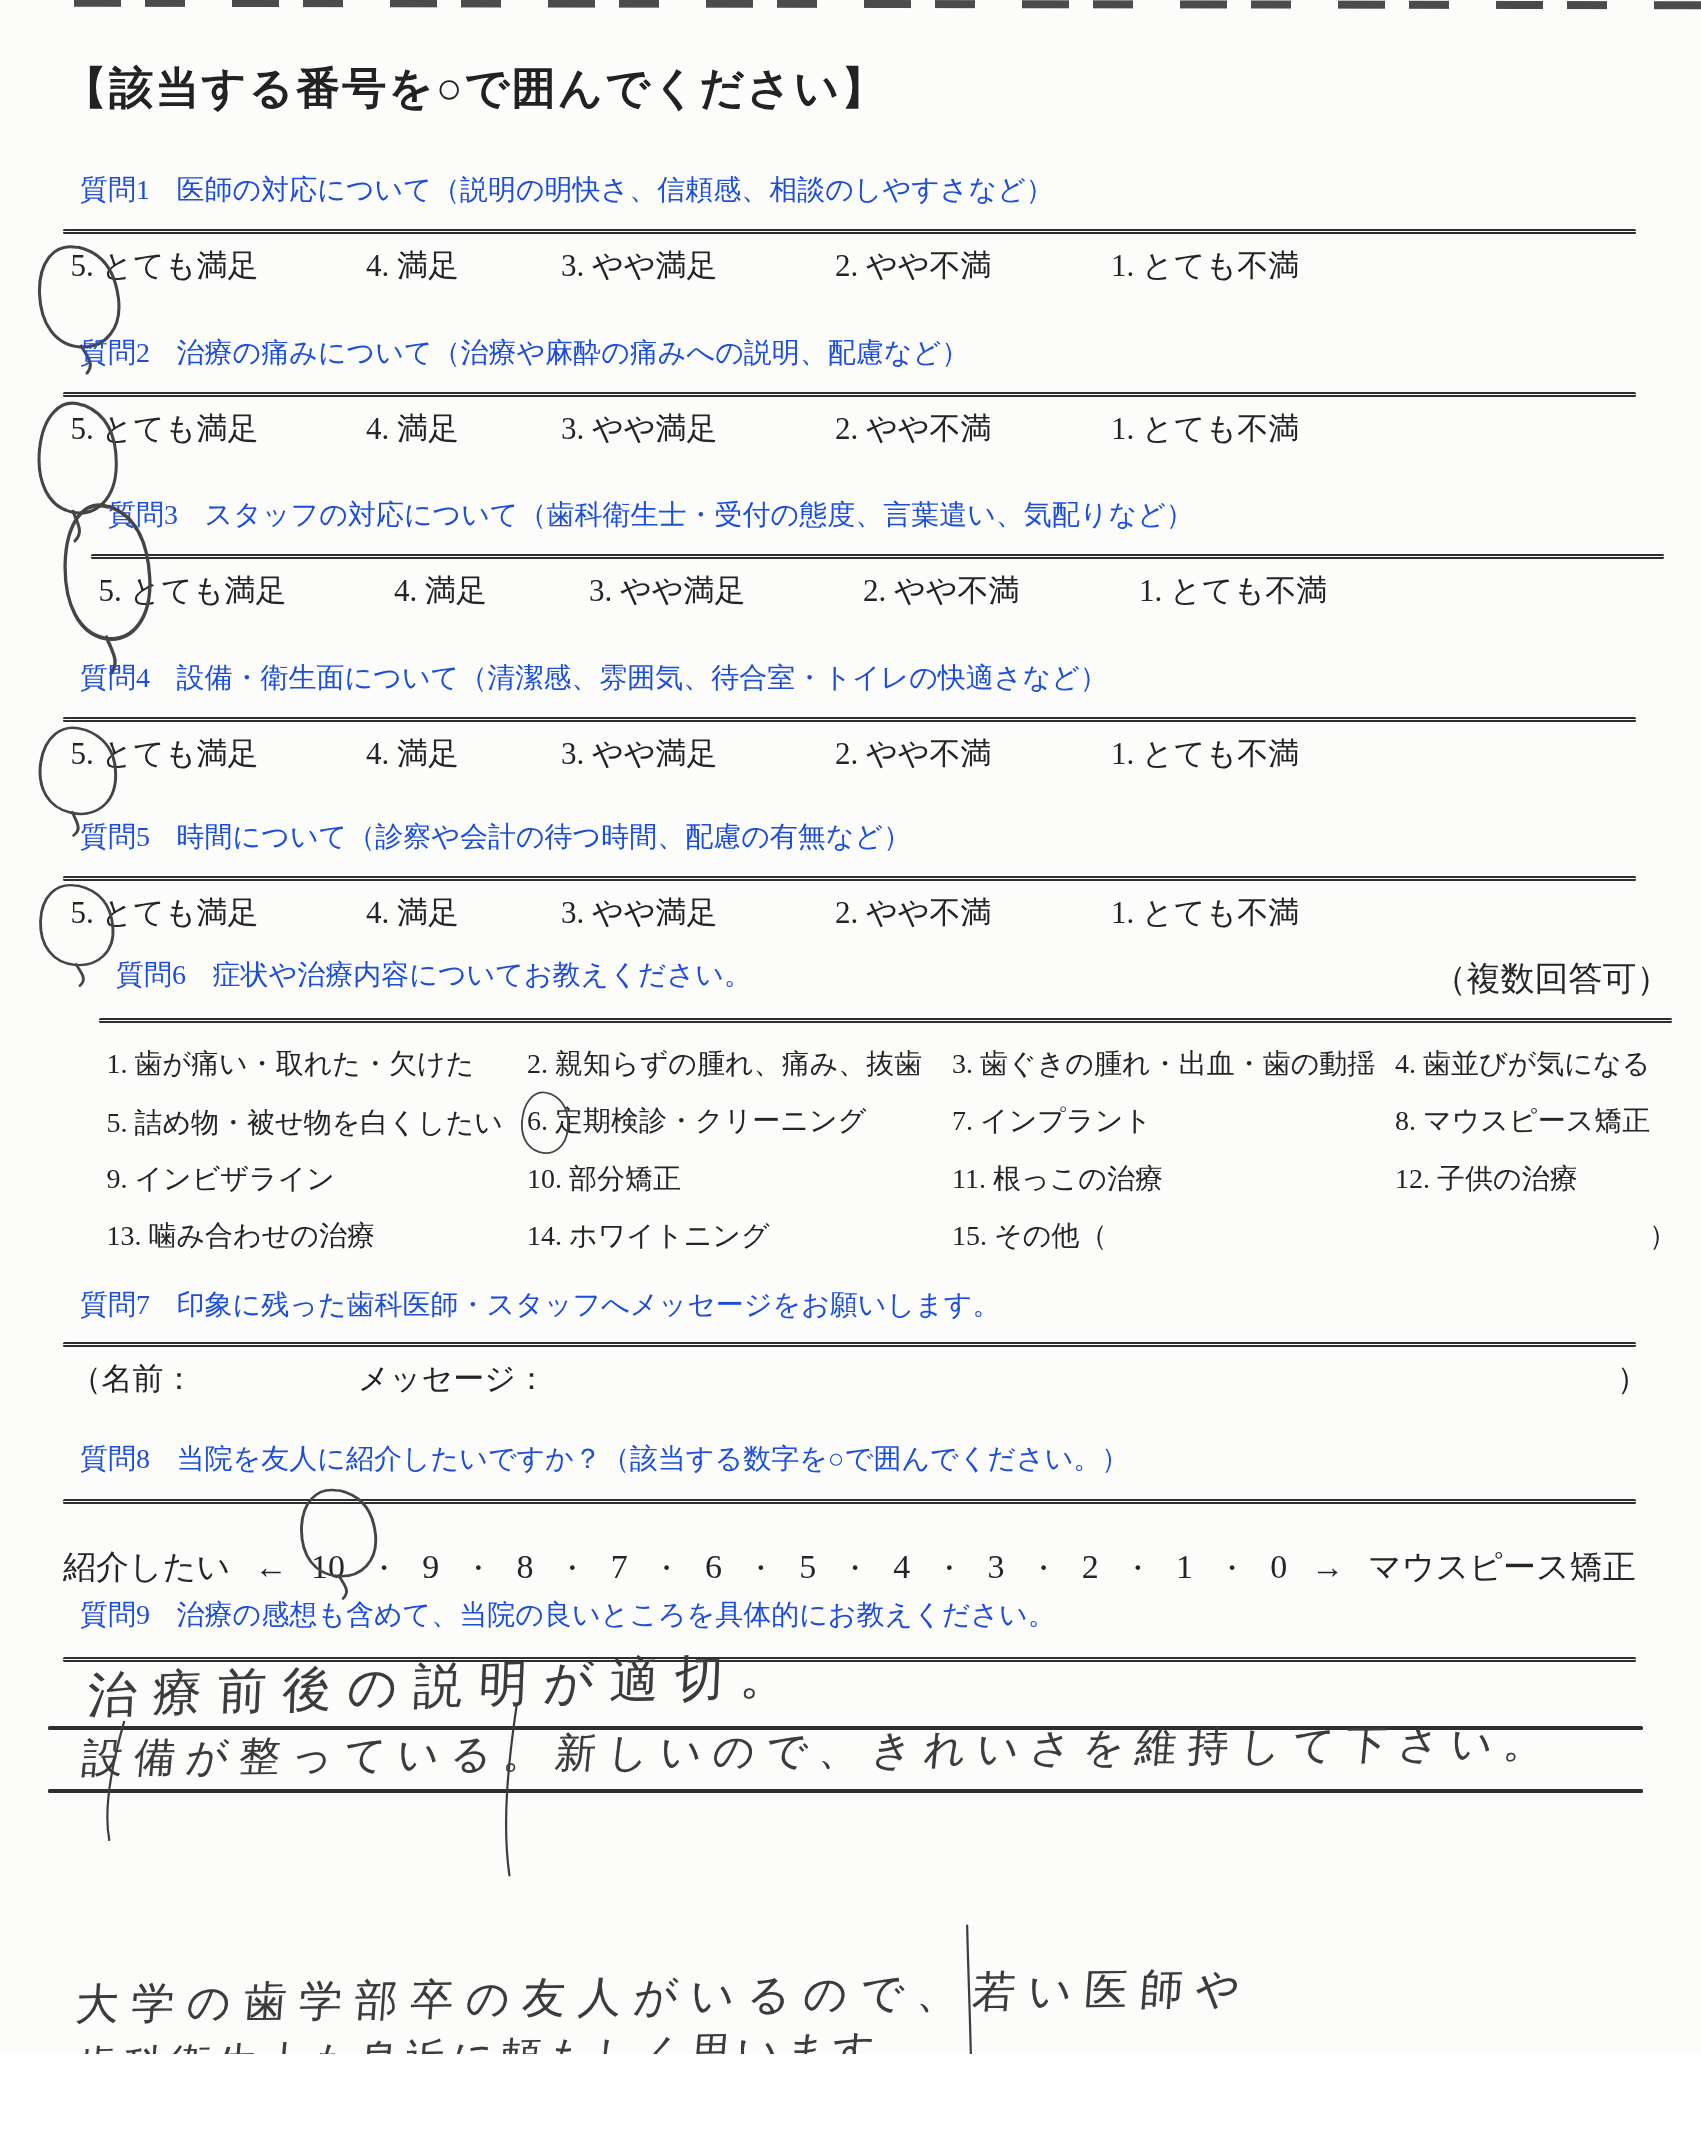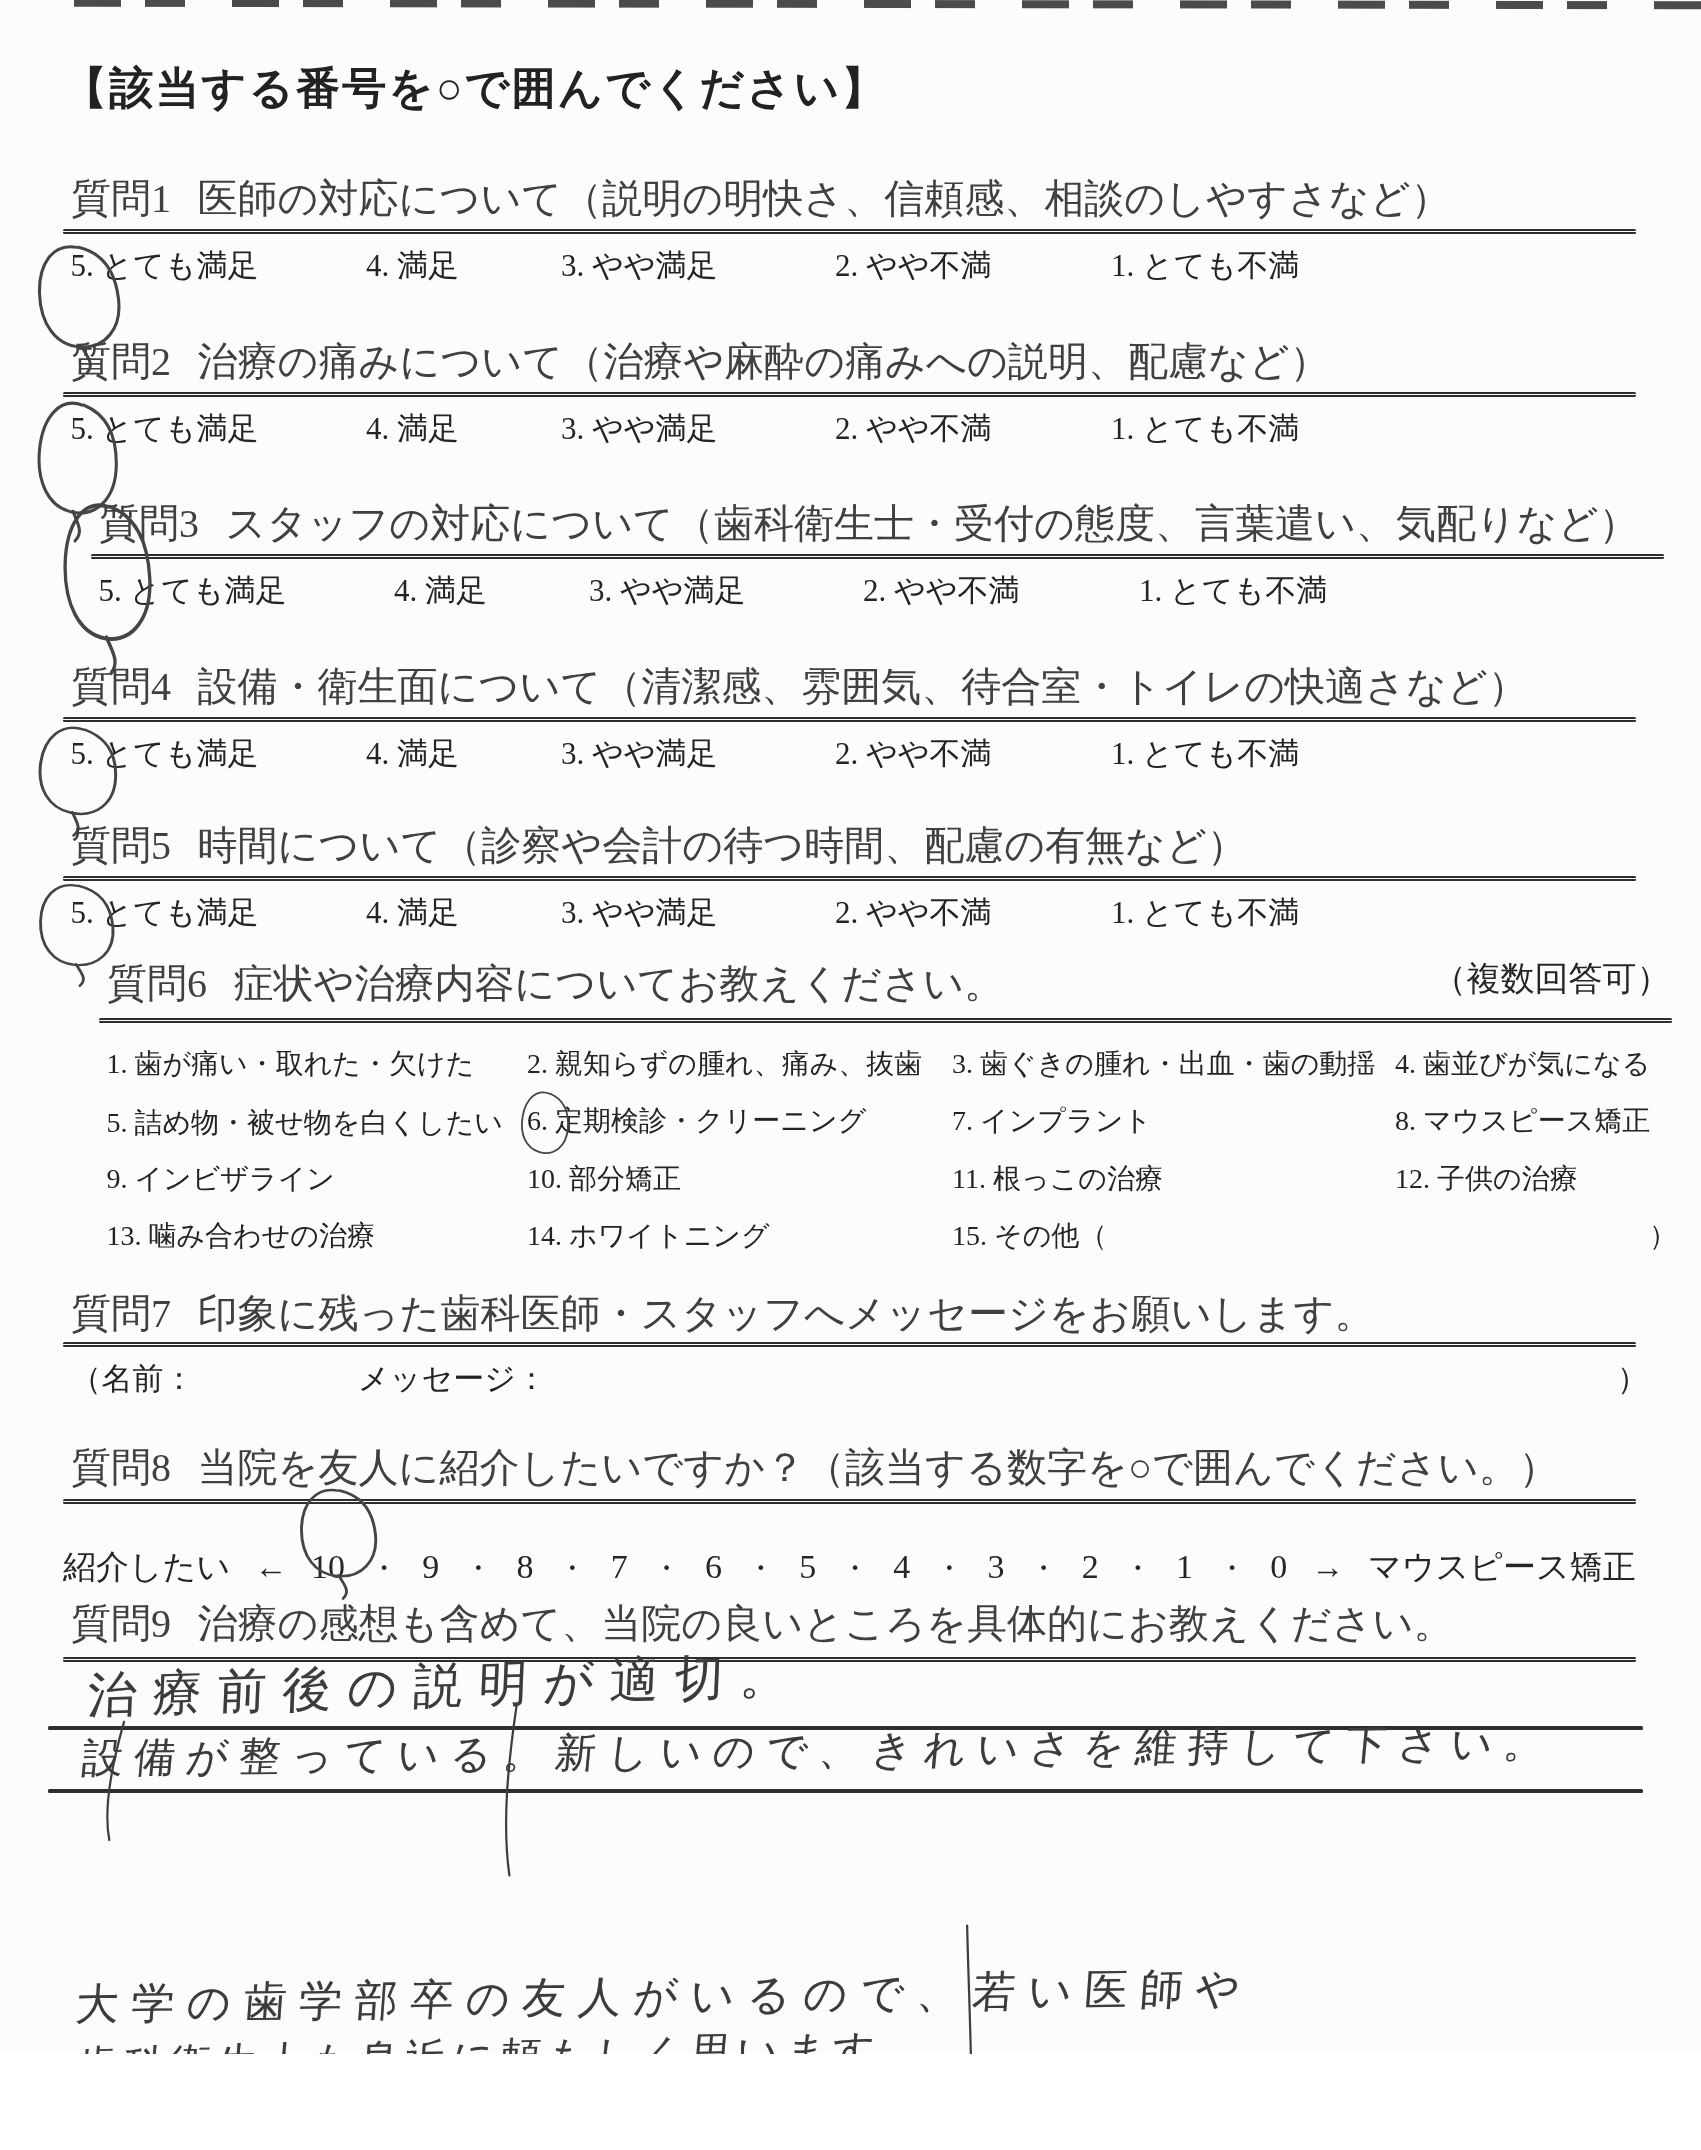--- a/index.html
+++ b/index.html
@@ -11,21 +11,21 @@
   .scan-top{
     position:absolute;left:74px;top:0;width:1627px;height:8px;
     background:repeating-linear-gradient(90deg,#2c2c2c 0 47px,transparent 47px 71px,#2c2c2c 71px 111px,transparent 111px 158px);
     transform:rotate(0.08deg);opacity:.85;
   }
   .title{
     position:absolute;left:63px;top:59px;margin:0;
     font-size:44px;font-weight:700;letter-spacing:2.2px;white-space:nowrap;color:#222;
   }
   .q{position:absolute;left:63px;width:1573px;}
-  .qh{position:absolute;left:8px;top:0;white-space:nowrap;font-size:40px;color:#404040;}
+  .qh{position:absolute;left:17px;top:0;white-space:nowrap;font-size:28px;color:#1d4ed8;}
   .qid{margin-right:26.6px;}
   .hrule{
     position:absolute;left:0;width:1573px;height:5.2px;
     background:linear-gradient(to bottom,#2e2e2e 0 2.2px,rgba(255,255,255,0) 2.2px 3px,#2e2e2e 3px 5.2px);
     border-radius:1.5px;
   }
   .wline{position:absolute;left:-14.8px;width:1595px;height:3.7px;background:#2f2f2f;border-radius:1.5px;}
   .opt{position:absolute;white-space:nowrap;font-size:31px;color:#242424;}
   .q6opt{position:absolute;white-space:nowrap;font-size:28px;color:#242424;}
   .note{position:absolute;right:1.5px;top:0;font-size:34px;white-space:nowrap;}

